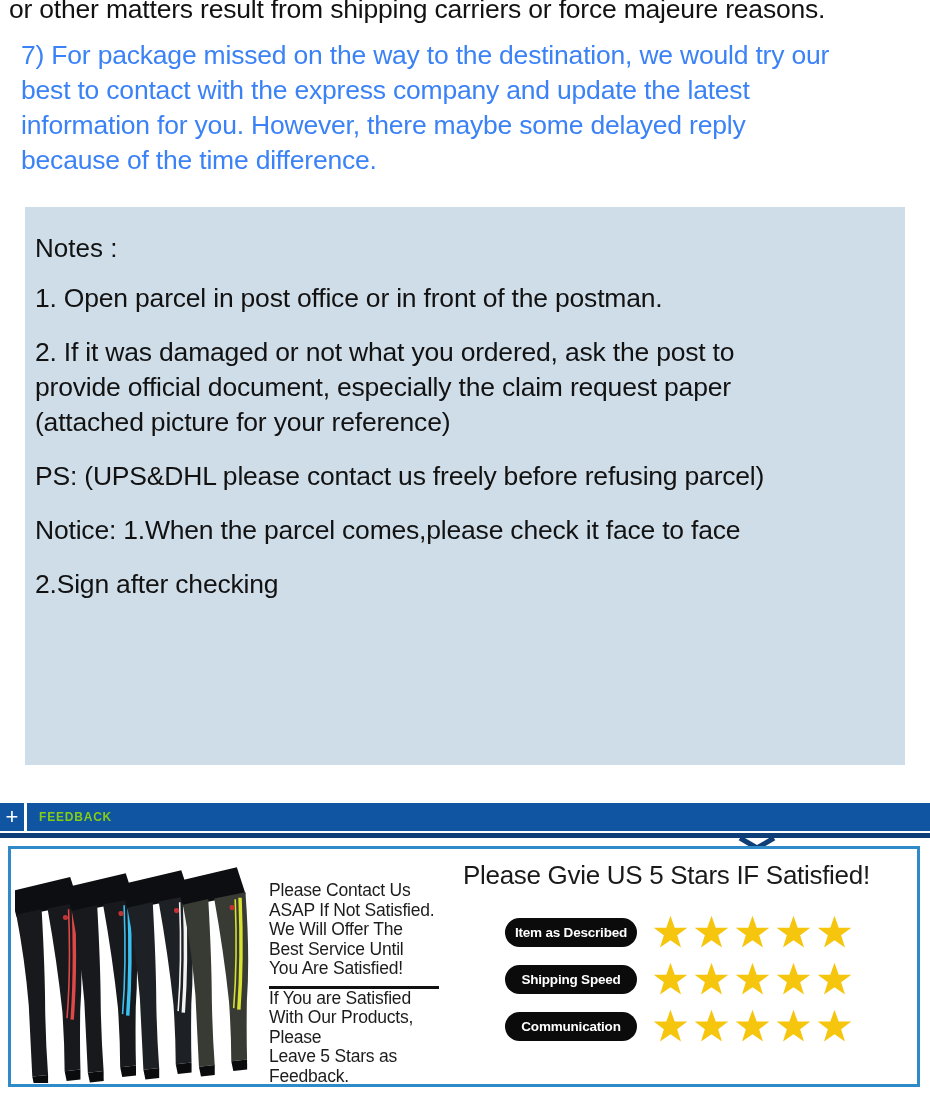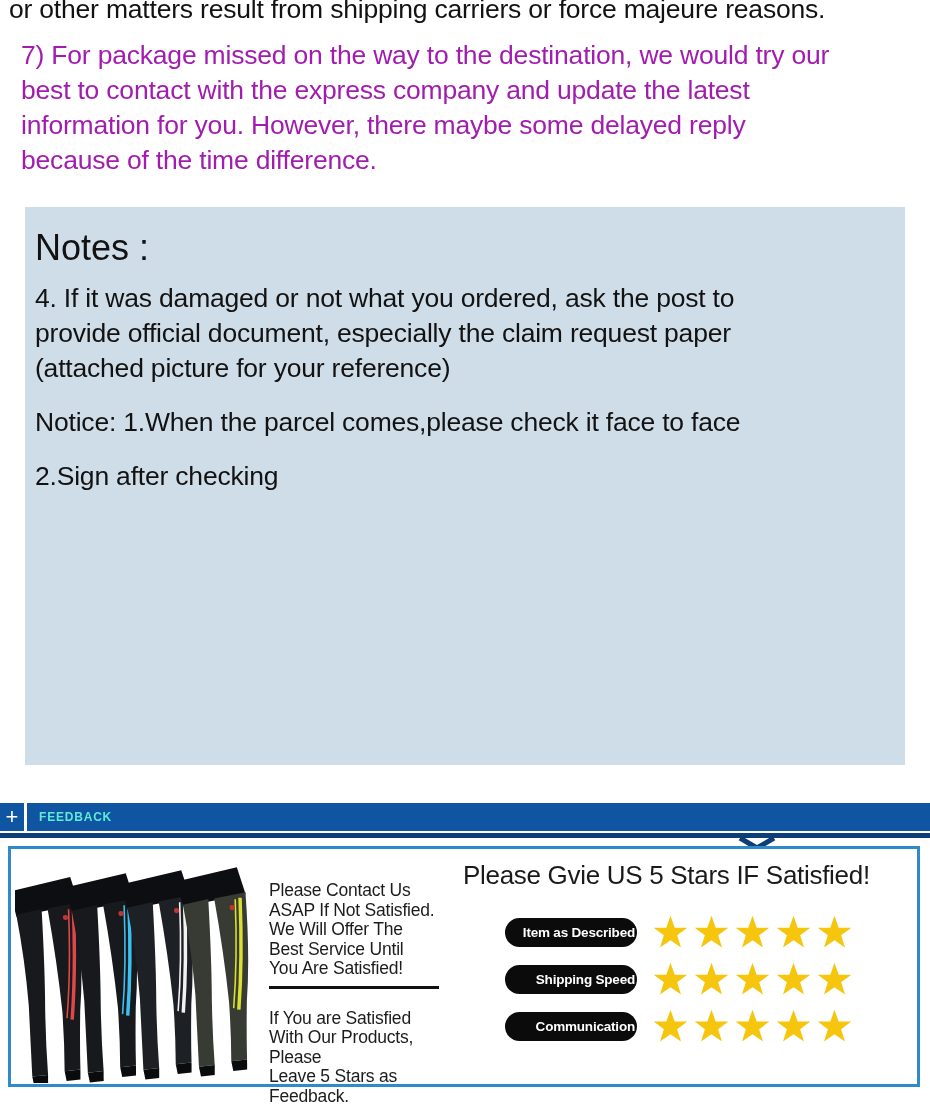--- a/index.html
+++ b/index.html
@@ -11,97 +11,99 @@
   }
   .pre { white-space:pre; }
 
   
   .top-line {
     position:absolute; left:9px; top:-8px;
     font-size:26.5px; line-height:34px; letter-spacing:-0.2px; color:#121212;
   }
   .para7 {
     position:absolute; left:21px; top:38px; width:900px;
-    font-size:26.5px; line-height:35px; letter-spacing:-0.2px; color:#a21caf;
+    font-size:26.5px; line-height:35px; letter-spacing:-0.2px; color:#3b82f6;
   }
 
   
   .notes-box {
     position:absolute; left:25px; top:207px; width:880px; height:558px;
     background:#cfdde8; padding:22px 10px 0 10px;
   }
-  .notes-title { font-size:36px; line-height:38px; font-weight:400; color:#121212; }
+  .notes-title { font-size:26px; line-height:38px; font-weight:400; color:#121212; }
   .notes-p { font-size:26.5px; line-height:35px; letter-spacing:-0.2px; color:#121212; margin-top:14px; }
   .notes-p + .notes-p { margin-top:19px; }
   .notice2 { }
 
   
   .fb-bar {
     position:absolute; left:0; top:803px; width:930px; height:28px;
     background:#0f55a2; display:flex; align-items:stretch;
   }
   .fb-plus {
     width:27px; display:flex; align-items:center; justify-content:center;
     color:#fff; font-size:22px; font-weight:300; line-height:1;
     border-right:3px solid #ffffff; cursor:pointer;
   }
   .fb-label {
     display:flex; align-items:center; margin-left:12px;
-    color:#5eead4; font-size:12px; font-weight:bold; letter-spacing:0.8px;
+    color:#84cc16; font-size:12px; font-weight:bold; letter-spacing:0.8px;
   }
   .fb-line {
     position:absolute; left:0; top:833px; width:930px; height:5px; background:#0d3e78;
   }
   .fb-chevron { position:absolute; left:737px; top:836px; }
 
   
   .fb-box {
     position:absolute; left:8px; top:846px; width:912px; height:241px;
     border:3px solid #2f8ac9; background:#fff;
   }
   .pants { position:absolute; left:4px; top:18px; }
 
   .contact-col { position:absolute; left:258px; top:32px; width:190px; }
   .contact-p {
     font-size:17.5px; line-height:19.5px; letter-spacing:-0.2px; color:#1c1c1c;
   }
   .contact-rule { width:170px; border-bottom:3px solid #111; margin-top:7px; }
-  .satisfied-p { margin-top:20px; }
+  .satisfied-p { margin-top:0; }
 
   .rate-col { position:absolute; left:452px; top:10px; width:458px; }
   .rate-title {
     font-size:26px; line-height:32px; letter-spacing:-0.3px; color:#1a1a1a;
     white-space:pre;
   }
   .rate-rows { margin-top:24px; margin-left:42px; }
   .rate-row { display:flex; align-items:center; margin-bottom:13px; height:34px; }
   .rate-badge {
     width:132px; background:#0b0b0b; color:#fff; border-radius:16px;
-    font-size:13.5px; font-weight:bold; text-align:right; padding:7px 2px;
+    font-size:13.5px; font-weight:bold; text-align:center; padding:7px 2px;
     letter-spacing:-0.2px;
   }
   .stars { display:flex; gap:6px; margin-left:16px; }
   .stars svg { display:block; }
 </style>
 </head>
 <body>
 
 <div class="page">
 
   <div class="top-line pre">or other matters result from shipping carriers or force majeure reasons.</div>
   <div class="para7 pre">7) For package missed on the way to the destination, we would try our
 best to contact with the express company and update the latest
 information for you. However, there maybe some delayed reply
 because of the time difference.</div>
 
   <div class="notes-box">
     <div class="notes-title">Notes :</div>
-    <div class="notes-p pre">4. If it was damaged or not what you ordered, ask the post to
+    <div class="notes-p pre">1. Open parcel in post office or in front of the postman.</div>
+    <div class="notes-p pre">2. If it was damaged or not what you ordered, ask the post to
 provide official document, especially the claim request paper
 (attached picture for your reference)</div>
+    <div class="notes-p pre">PS: (UPS&amp;DHL please contact us freely before refusing parcel)</div>
     <div class="notes-p pre">Notice: 1.When the parcel comes,please check it face to face</div>
     <div class="notes-p pre notice2">2.Sign after checking</div>
   </div>
 
   <div class="fb-bar">
     <div class="fb-plus">+</div>
     <div class="fb-label">FEEDBACK</div>
   </div>
   <div class="fb-line"></div>
   <svg class="fb-chevron" width="40" height="16" viewBox="0 0 40 16">

